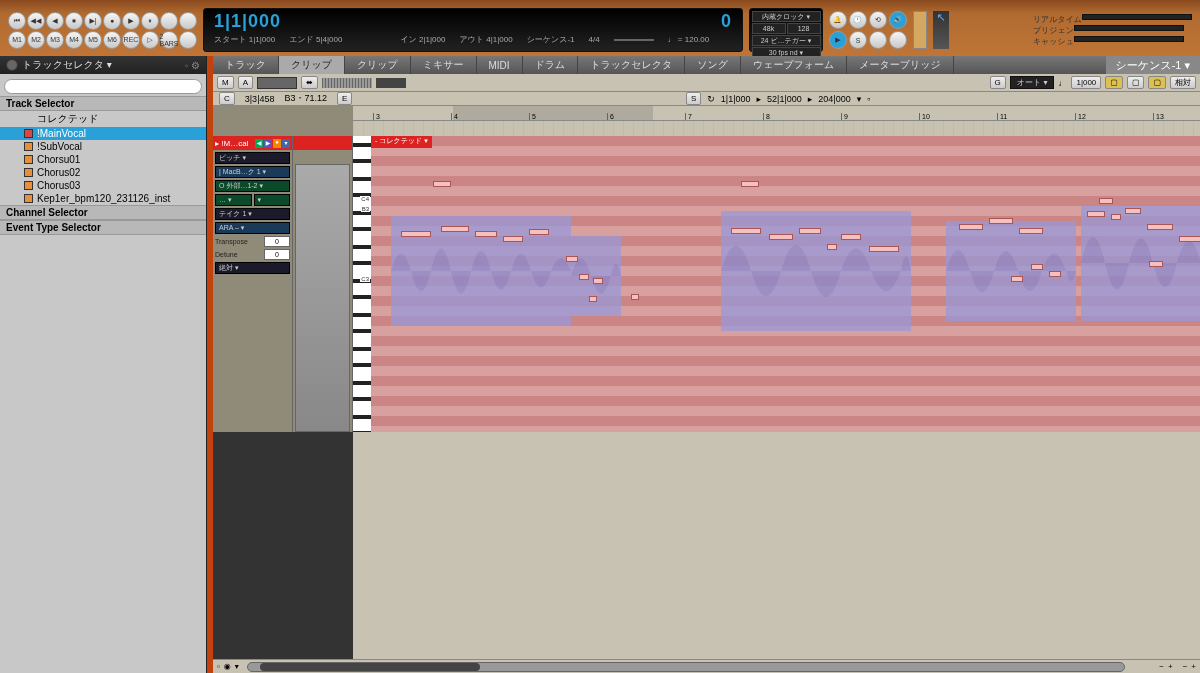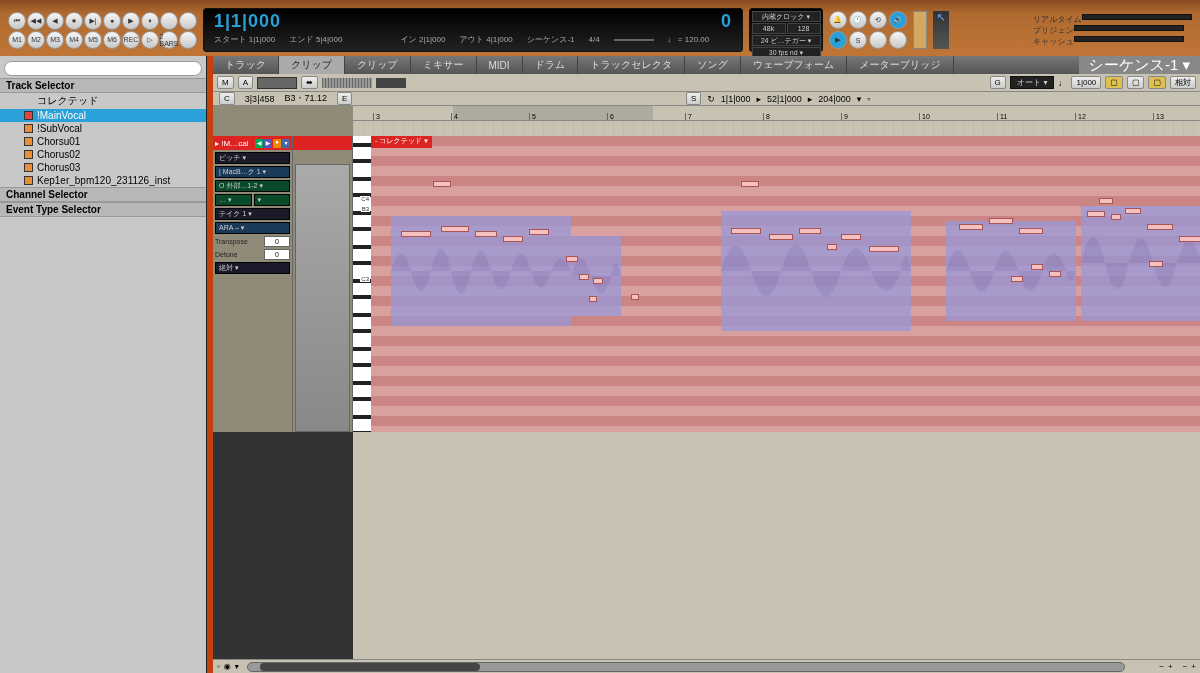--- a/index.html
+++ b/index.html
@@ -33,21 +33,21 @@
 .tree-sec { background:#b8b8b8; padding:1px 6px; font-weight:bold; border-top:1px solid #999; border-bottom:1px solid #999; cursor:pointer; }
 .tree-item { padding:1px 6px 1px 24px; cursor:pointer; white-space:nowrap; overflow:hidden; display:flex; align-items:center; gap:4px; }
 .tree-item.sel { background:#2aa0d8; color:#fff; }
 .trk-ic { width:9px; height:9px; display:inline-block; border:1px solid #333; }
 .ic-red { background:#d44; } .ic-org { background:#e89038; }
 
 .center { flex:1; display:flex; flex-direction:column; background:#c2410c;padding-left:6px; }
 .tabbar { height:18px; background: linear-gradient(#777,#555); display:flex; font-size:10px; color:#ddd; align-items:stretch; }
 .tab { padding:2px 12px; border-right:1px solid #444; display:flex; align-items:center; cursor:pointer; }
 .tab.sel { background:#aaa; color:#222; }
-.tab-right { margin-left:auto; padding:2px 10px; background:#888; color:#fff; font-size:15px; display:flex; align-items:center; }
+.tab-right { margin-left:auto; padding:2px 10px; background:#888; color:#fff; font-size:11px; display:flex; align-items:center; }
 
 .toolbar2 { height:18px; background:#c8c2b2; border-bottom:1px solid #888; display:flex; align-items:center; font-size:9px; padding:0 4px; gap:4px; }
 .tb-btn { height:13px; padding:0 4px; background:linear-gradient(#eee,#ccc); border:1px solid #888; border-radius:2px; font-size:8px; display:flex; align-items:center; }
 .tb-sel { height:13px; background:#222; color:#ccc; border:1px solid #111; padding:0 6px; font-size:8px; display:flex; align-items:center; }
 .spacer-fx { flex:1; }
 
 .infobar { height:14px; background:#c8c2b2; display:flex; align-items:center; font-size:9px; padding:0 6px; gap:10px; border-bottom:1px solid #888; }
 .infobar .mid { margin: 0 auto; display:flex; gap:6px; align-items:center; }
 
 .ruler { height:30px; background:#c8c2b2; border-bottom:1px solid #888; position:relative; margin-left:140px; font-size:8px; }
@@ -174,20 +174,25 @@
       </div>
     <div class="status-row">
         <span>キャッシュ</span>
         <div class="meter"></div>
       </div>
   </div>
 </div>
 
 <div class="main-zone">
   <div class="left-panel">
+    <div class="lp-head">
+      <div class="close-circ"></div>
+      <span>トラックセレクタ ▾</span>
+      <span style="margin-left:auto;color:#888">◦ ⚙</span>
+    </div>
     <div class="search-row">
       <input placeholder="" style="">
     </div>
     <div class="tree">
       <div class="tree-sec">Track Selector</div>
       <div id="track-list">
           <div class="tree-item">
             <span style="width: 9px;"></span>
             <span>コレクテッド</span>
           </div>

